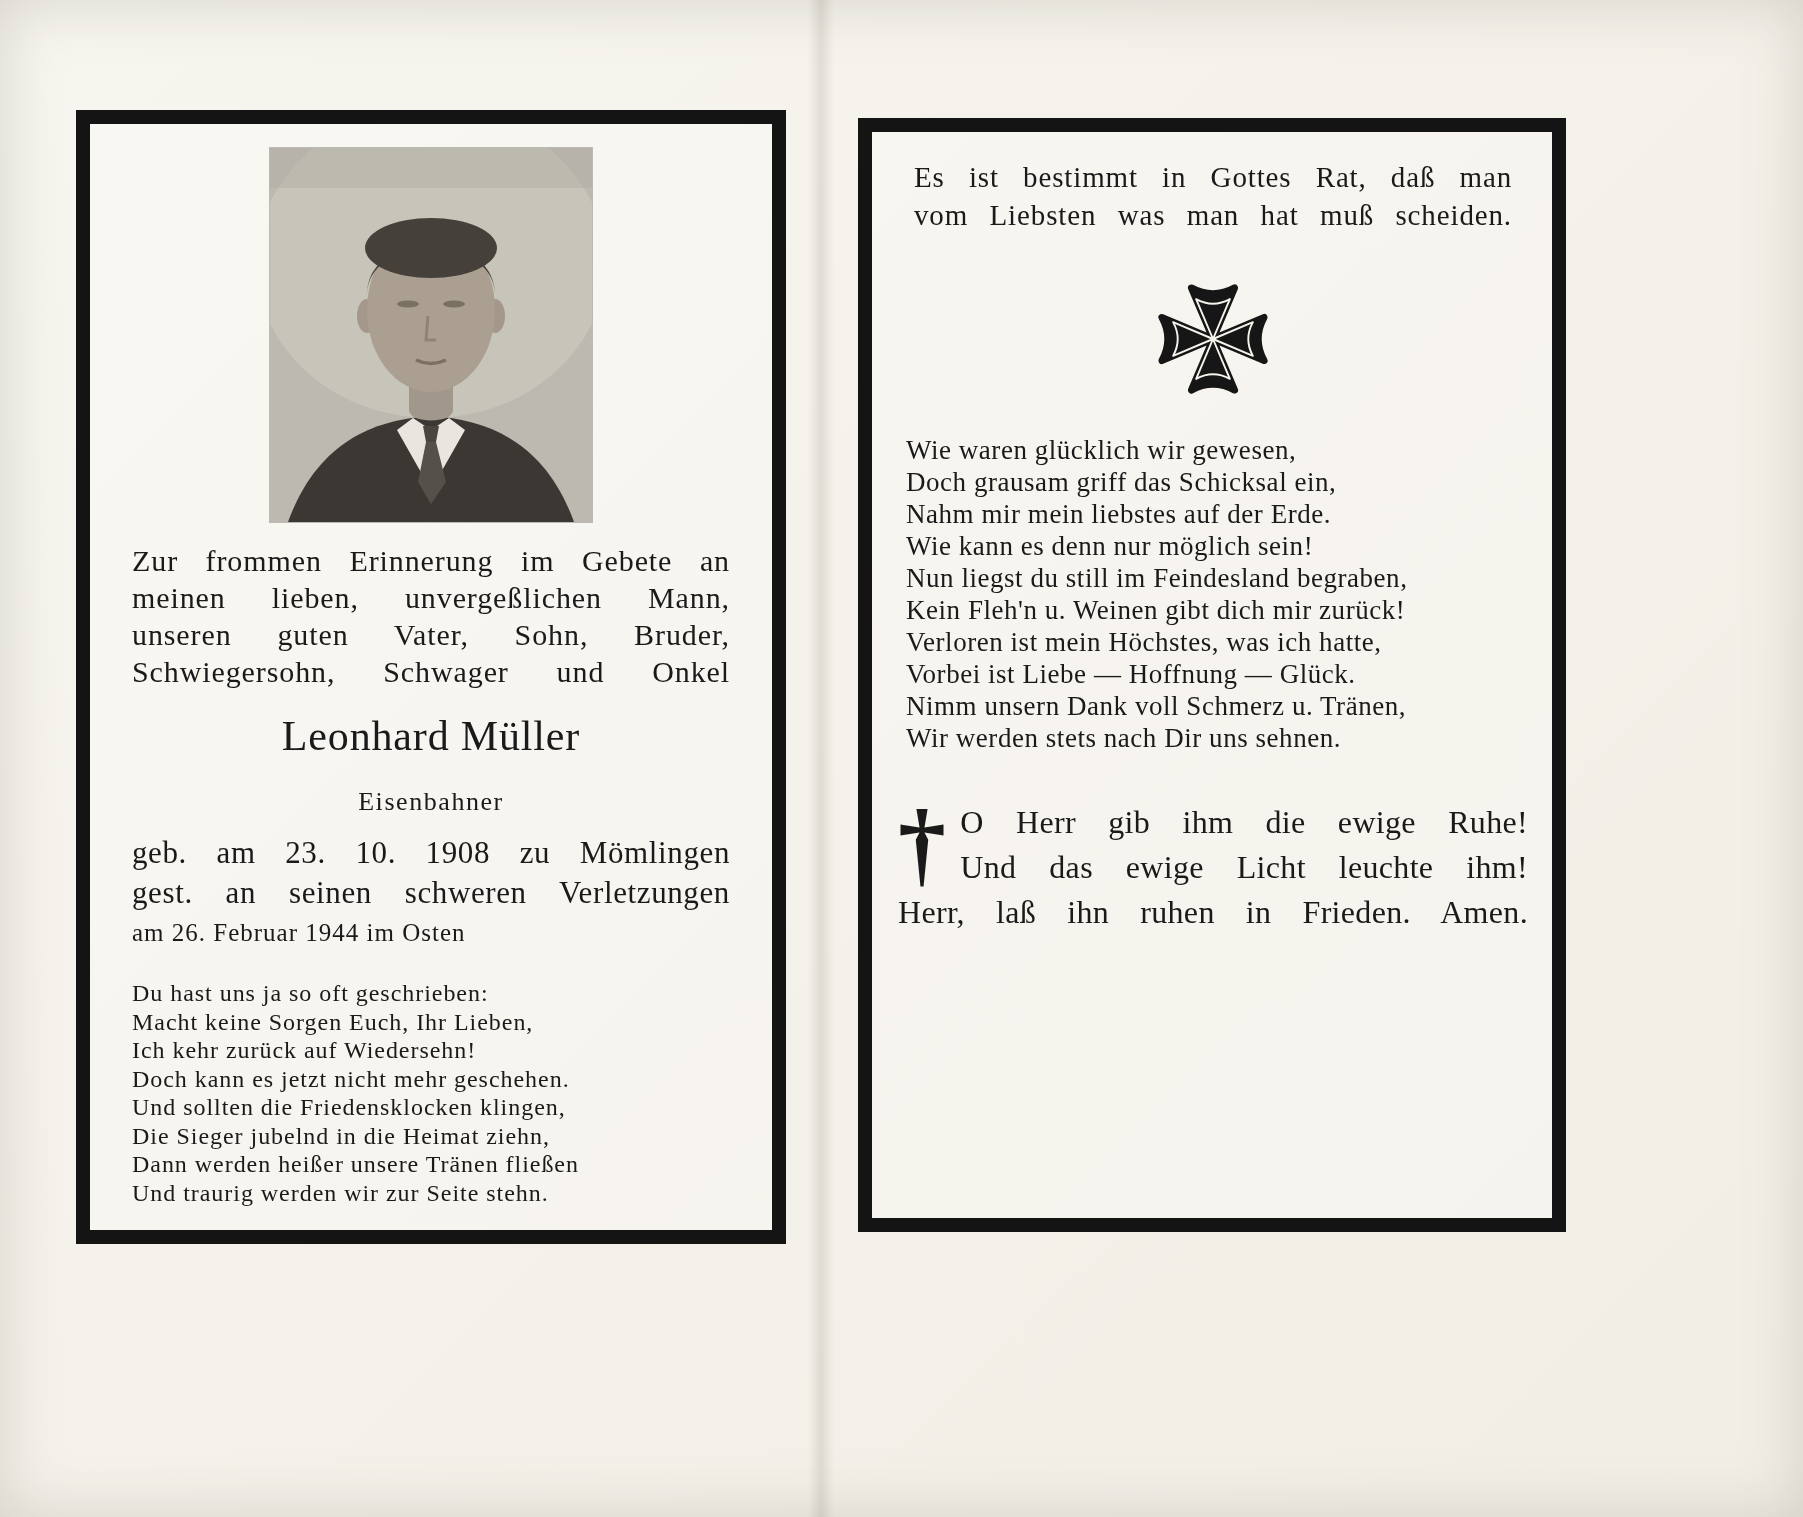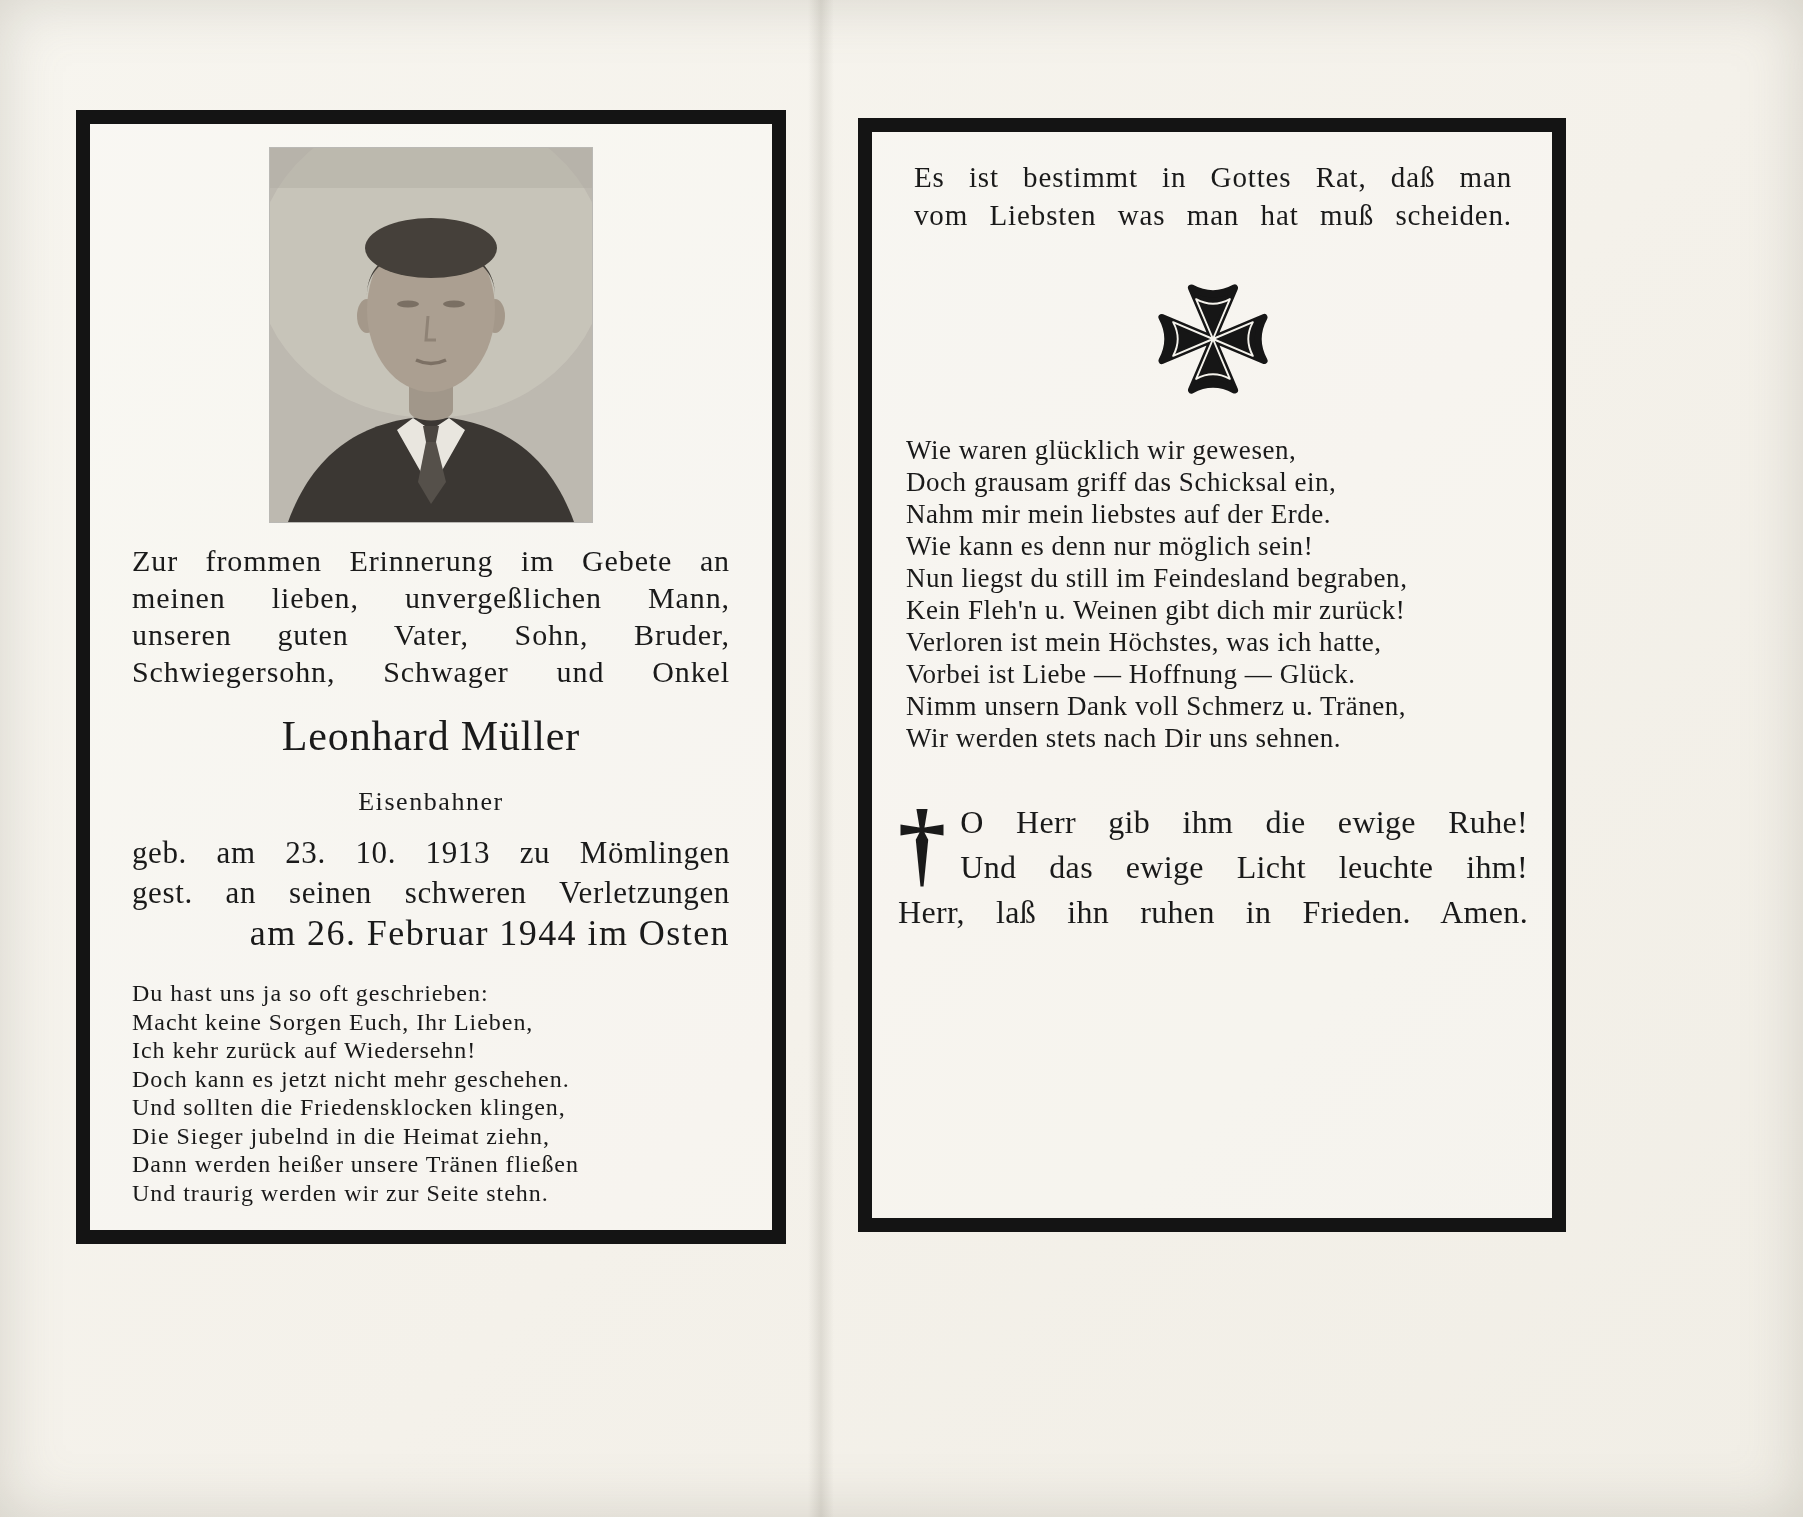--- a/index.html
+++ b/index.html
@@ -73,23 +73,23 @@
   .vitals {
     margin-top: 16px;
     font-size: 31px;
     line-height: 40px;
     letter-spacing: 0.02em;
     white-space: pre-line;
     text-align: justify;
     text-align-last: justify;
   }
   .vitals-last {
-    font-size: 36px;
+    font-size: 25px;
     line-height: 40px;
-    text-align: right;
+    text-align: left;
     letter-spacing: 0.04em;
   }
 
   .poem-left {
     margin-top: 26px;
     font-size: 24px;
     line-height: 28.5px;
     letter-spacing: 0.04em;
     white-space: pre-line;
     text-align: left;
@@ -194,21 +194,21 @@
 
       <div class="intro">Zur frommen Erinnerung im Gebete an
 meinen lieben, unvergeßlichen Mann,
 unseren guten Vater, Sohn, Bruder,
 Schwiegersohn, Schwager und Onkel</div>
 
       <div class="name">Leonhard Müller</div>
 
       <div class="occupation">Eisenbahner</div>
 
-      <div class="vitals">geb. am 23. 10. 1913 zu Mömlingen
+      <div class="vitals">geb. am 23. 10. 1908 zu Mömlingen
 gest. an seinen schweren Verletzungen</div>
 
       <div class="vitals-last">am 26. Februar 1944 im Osten</div>
 
       <div class="poem-left">Du hast uns ja so oft geschrieben:
 Macht keine Sorgen Euch, Ihr Lieben,
 Ich kehr zurück auf Wiedersehn!
 Doch kann es jetzt nicht mehr geschehen.
 Und sollten die Friedensklocken klingen,
 Die Sieger jubelnd in die Heimat ziehn,

